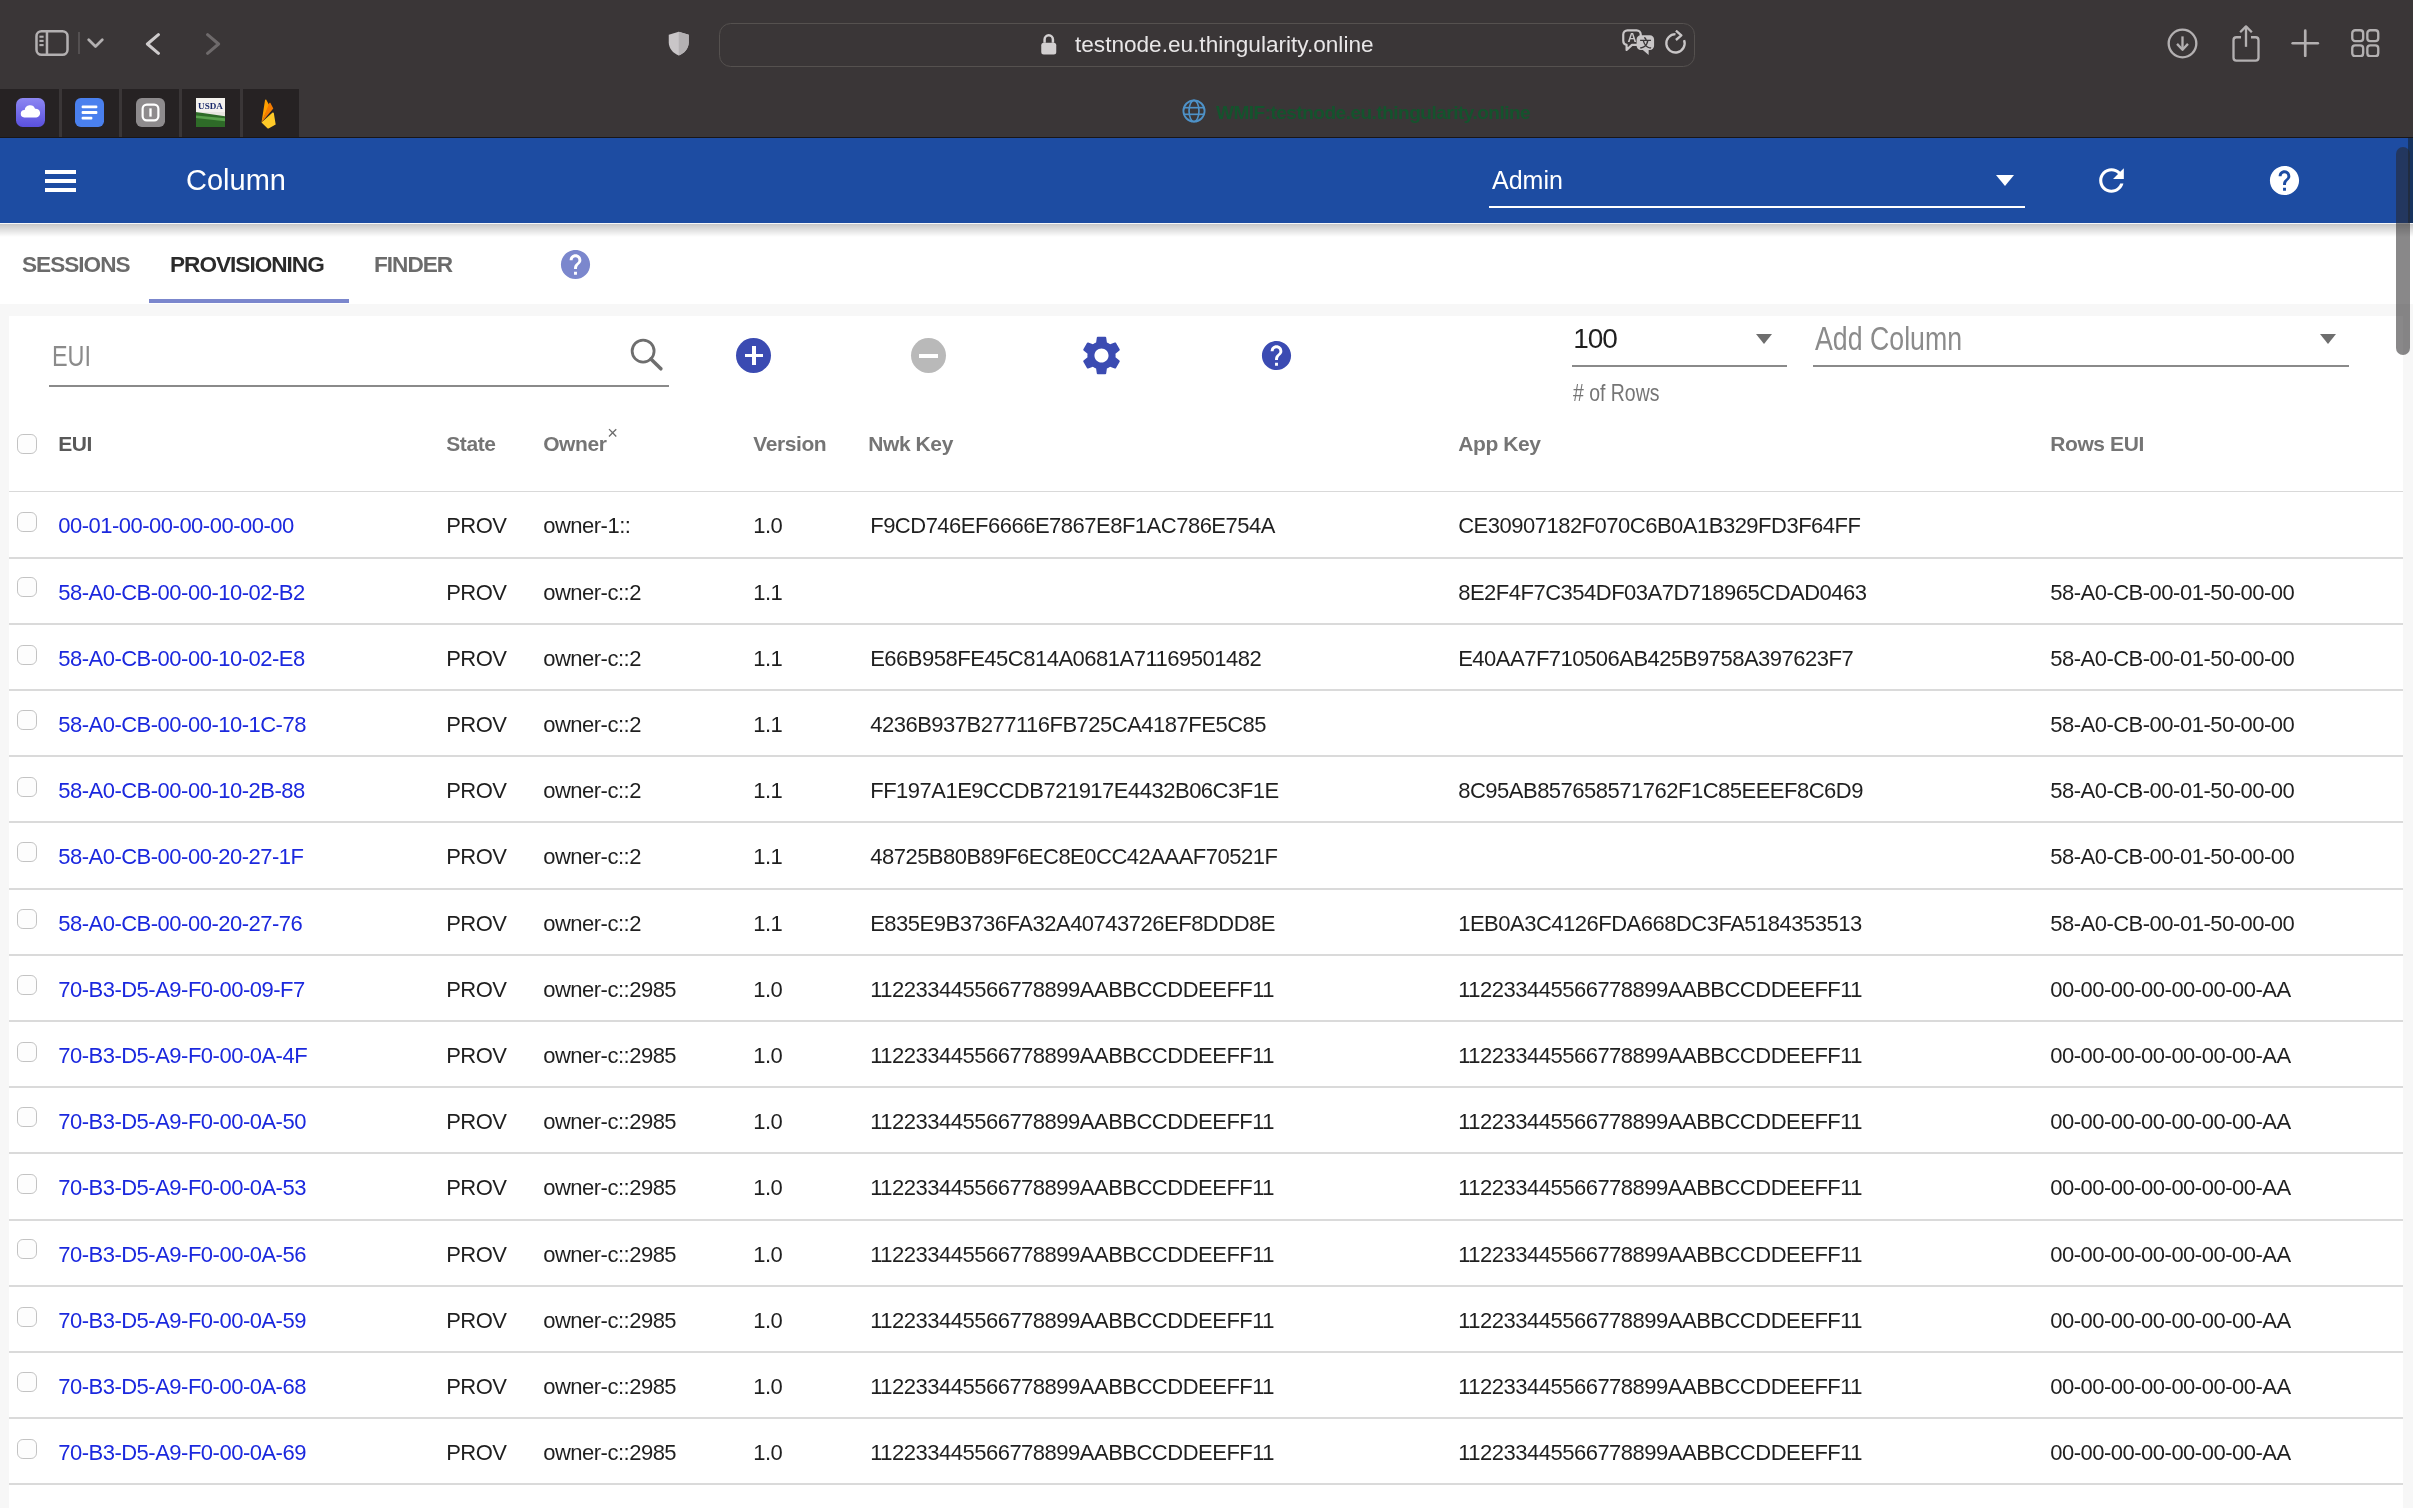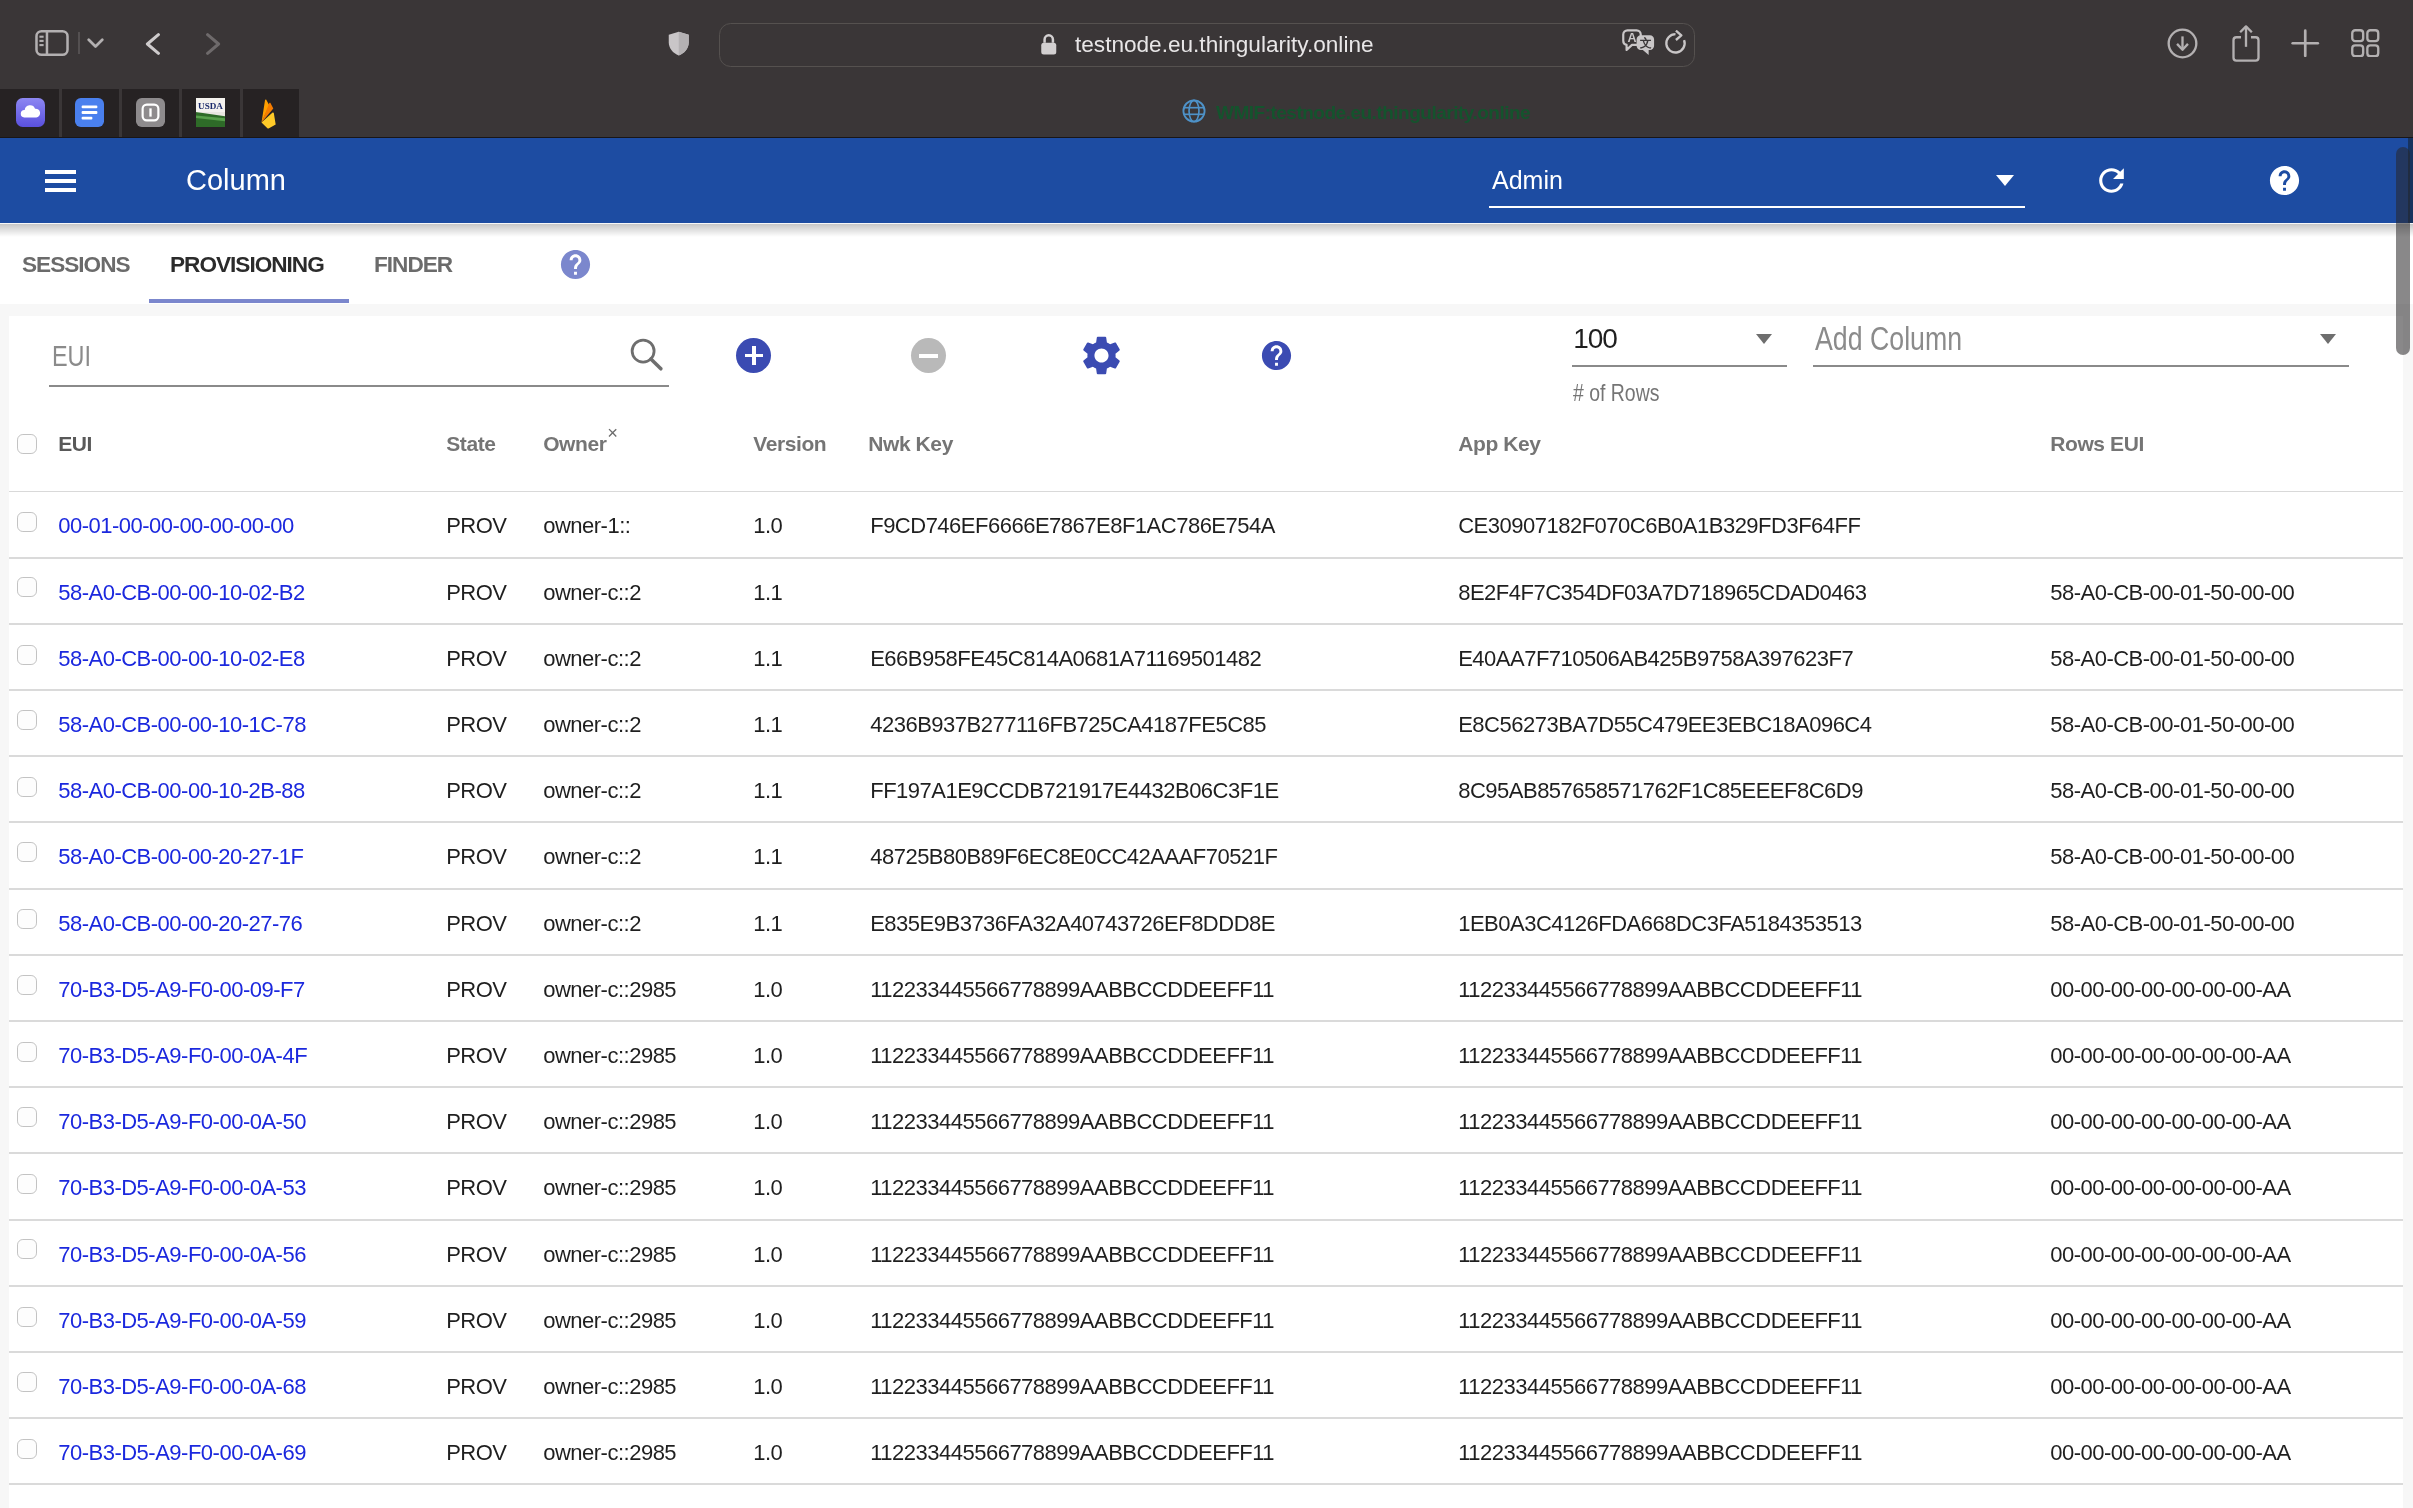--- a/index.html
+++ b/index.html
@@ -263,21 +263,20 @@
 <span class="rtxt" style="left:861px;top:307px">E66B958FE45C814A0681A71169501482</span>
 <span class="rtxt" style="left:1449px;top:307px">E40AA7F710506AB425B9758A397623F7</span>
 <span class="rtxt" style="left:2041px;top:307px">58-A0-CB-00-01-50-00-00</span>
 <div class="rowline" style="top:439px"></div>
 <span class="cb" style="left:7.5px;top:394px"></span>
 <span class="rtxt lnk" style="left:49px;top:373px">58-A0-CB-00-00-10-1C-78</span>
 <span class="rtxt" style="left:437px;top:373px">PROV</span>
 <span class="rtxt" style="left:534px;top:373px">owner-c::2</span>
 <span class="rtxt" style="left:744px;top:373px">1.1</span>
 <span class="rtxt" style="left:861px;top:373px">4236B937B277116FB725CA4187FE5C85</span>
-<span class="rtxt" style="left:1449px;top:373px">E8C56273BA7D55C479EE3EBC18A096C4</span>
 <span class="rtxt" style="left:2041px;top:373px">58-A0-CB-00-01-50-00-00</span>
 <div class="rowline" style="top:505px"></div>
 <span class="cb" style="left:7.5px;top:461px"></span>
 <span class="rtxt lnk" style="left:49px;top:439px">58-A0-CB-00-00-10-2B-88</span>
 <span class="rtxt" style="left:437px;top:439px">PROV</span>
 <span class="rtxt" style="left:534px;top:439px">owner-c::2</span>
 <span class="rtxt" style="left:744px;top:439px">1.1</span>
 <span class="rtxt" style="left:861px;top:439px">FF197A1E9CCDB721917E4432B06C3F1E</span>
 <span class="rtxt" style="left:1449px;top:439px">8C95AB857658571762F1C85EEEF8C6D9</span>
 <span class="rtxt" style="left:2041px;top:439px">58-A0-CB-00-01-50-00-00</span>

